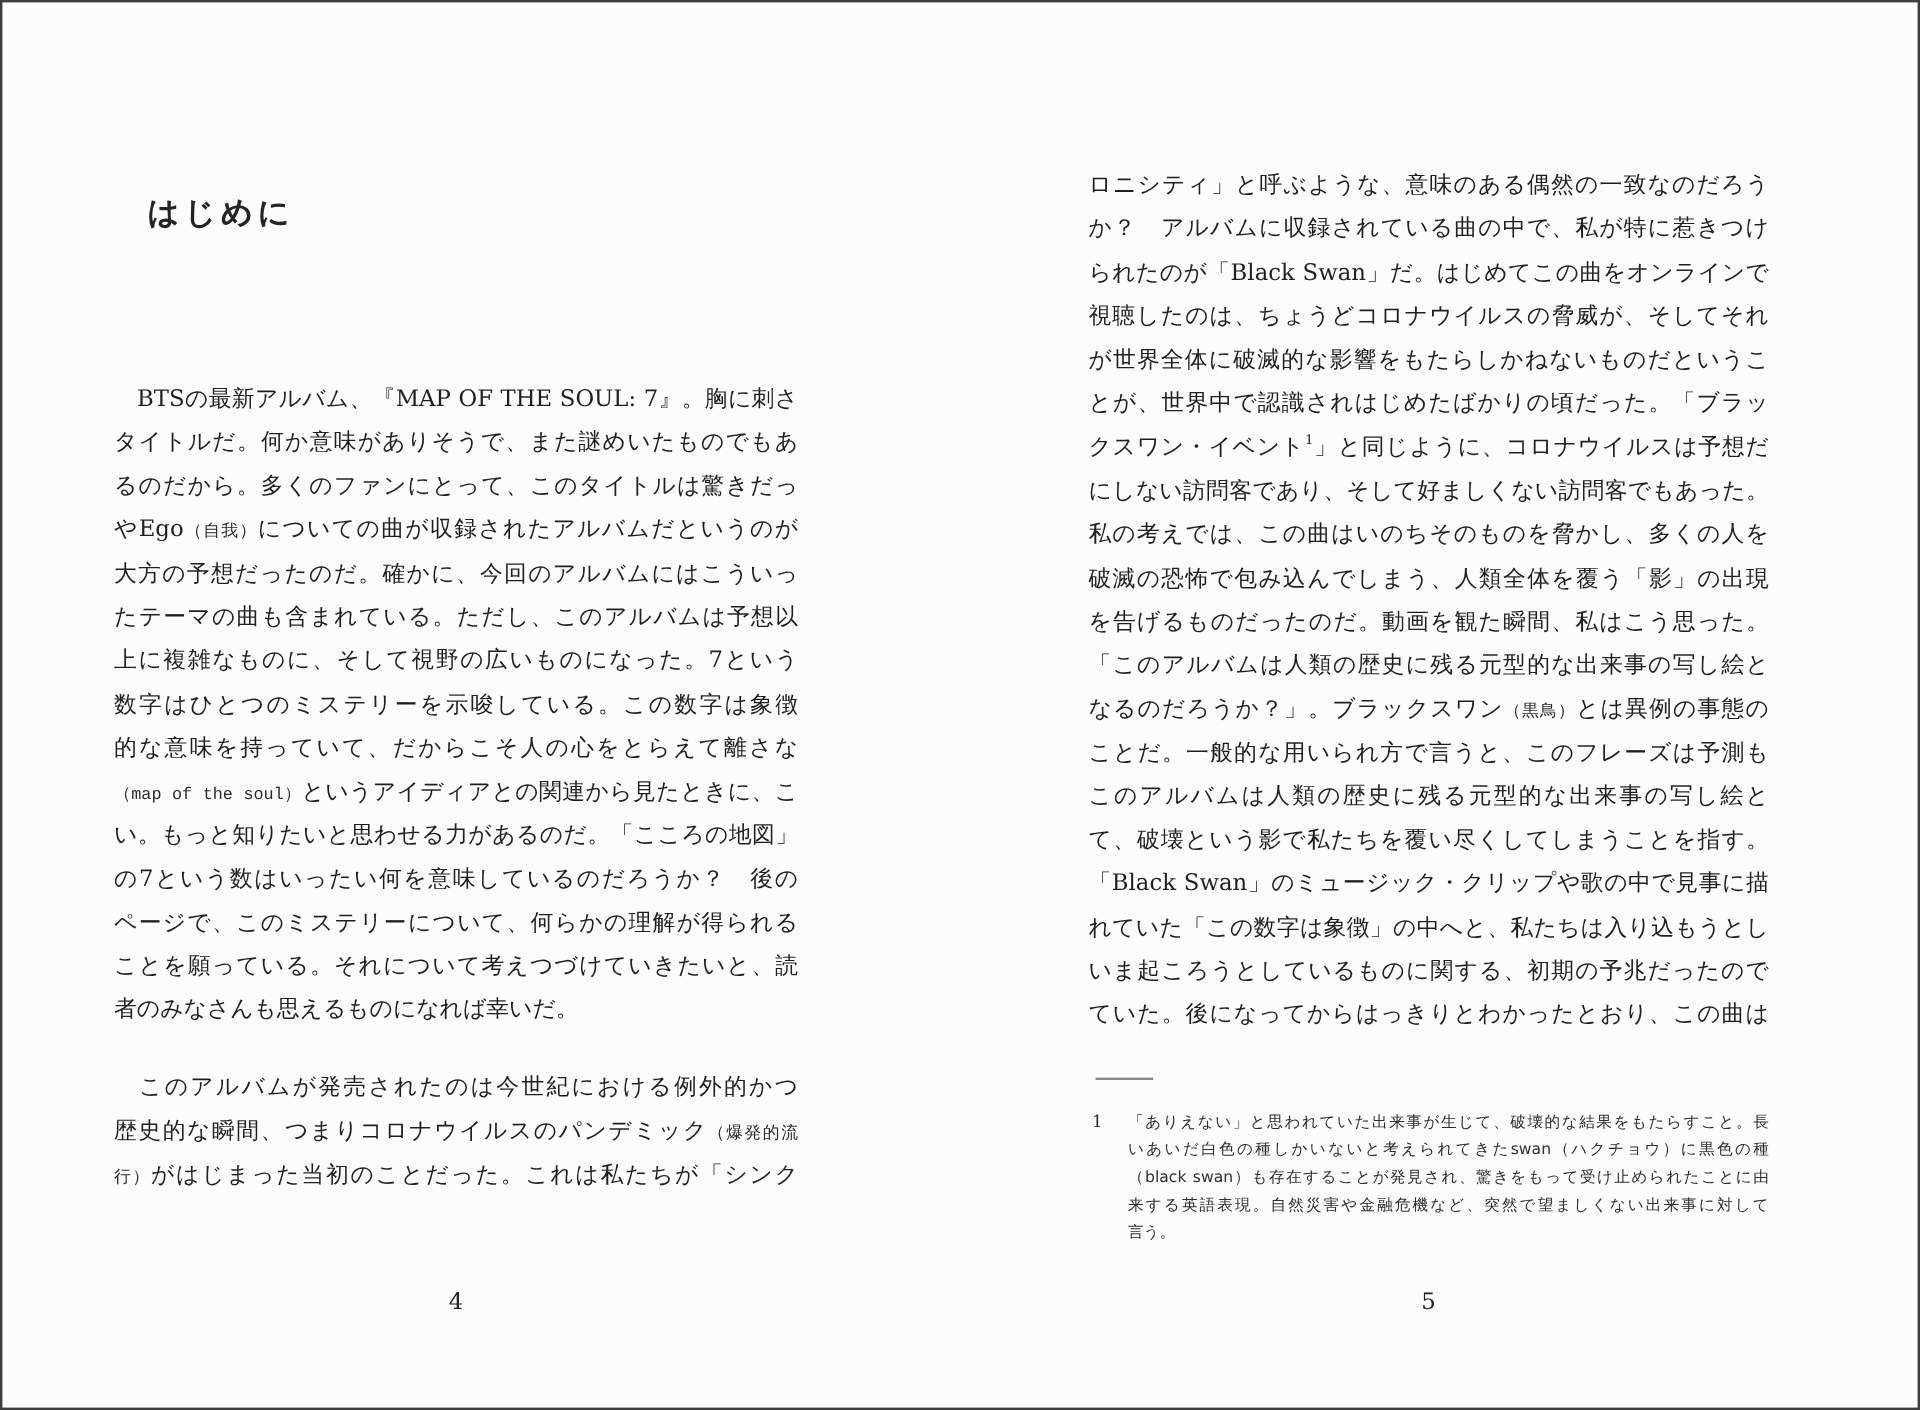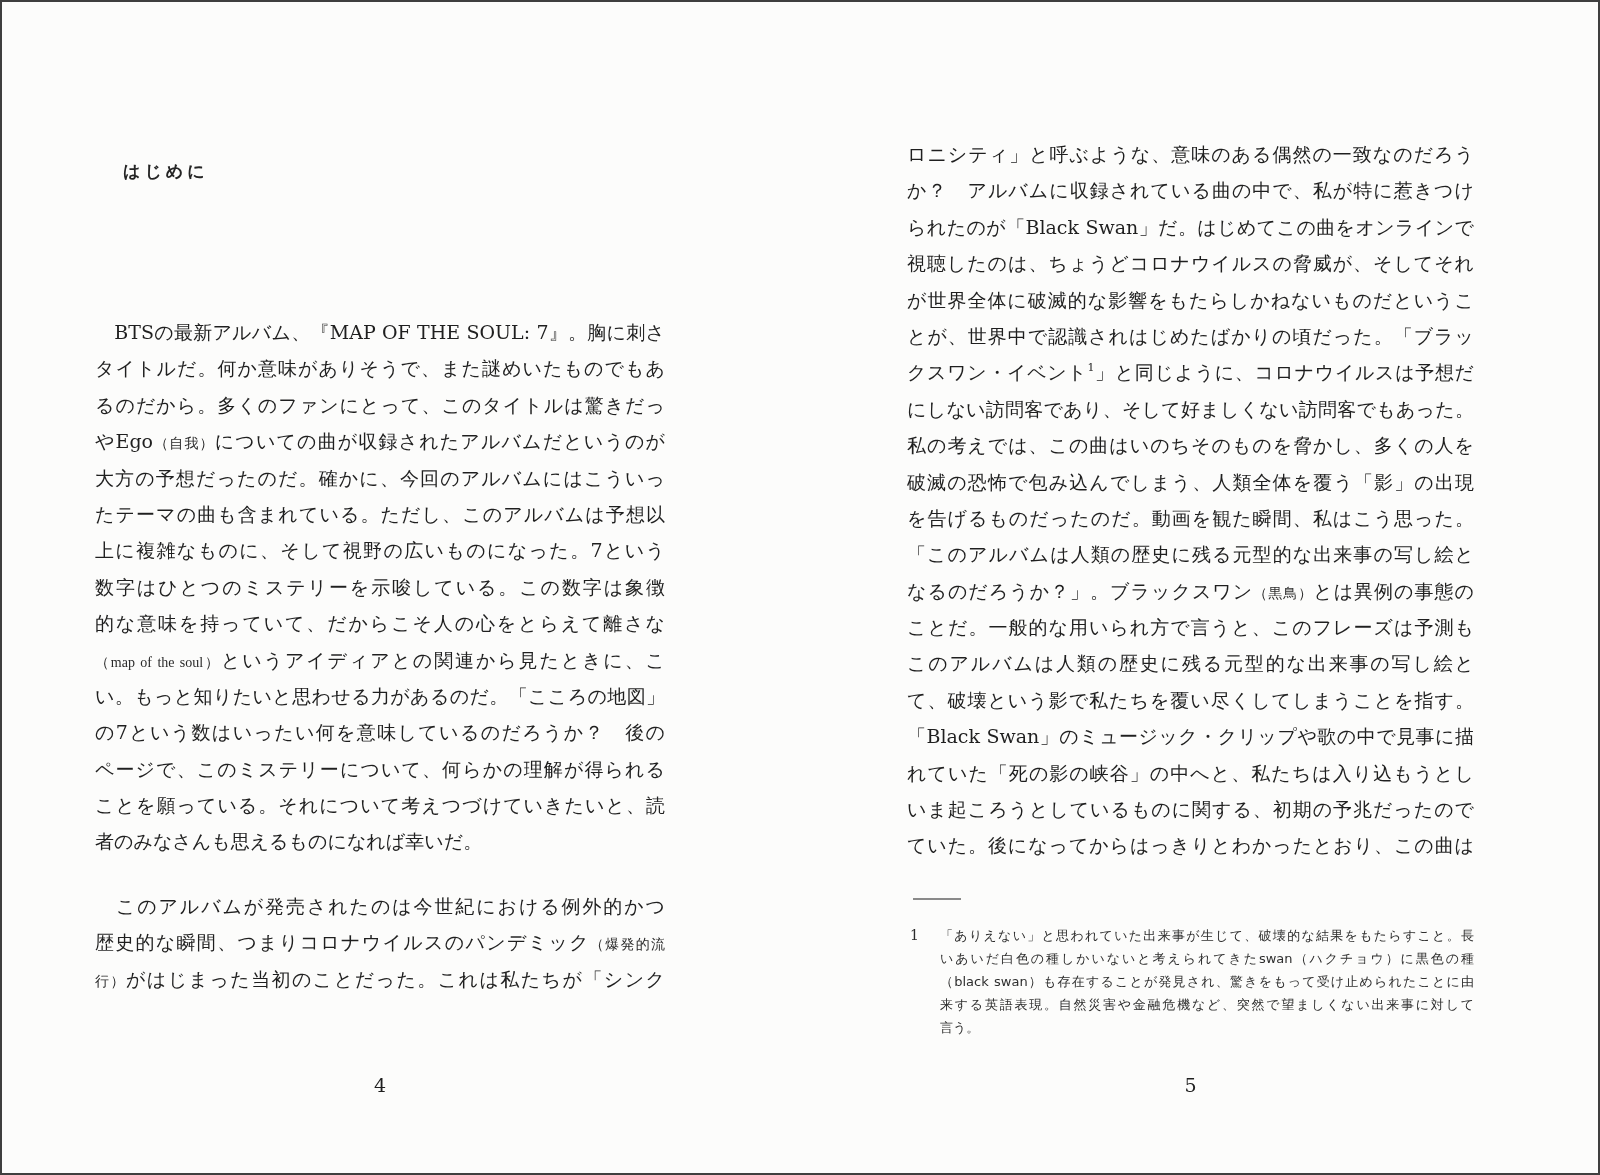--- a/index.html
+++ b/index.html
@@ -17,21 +17,21 @@
     color: #1f1f1f;
     overflow: hidden;
   }
   .page { position: absolute; top: 0; height: 100%; }
   .page-left  { left: 0;    width: 800px; }
   .page-right { left: 800px; width: 800px; }
 
   .heading {
     position: absolute; left: 121px; top: 158px;
     font-family: "DejaVu Sans", "Liberation Sans", sans-serif;
-    font-weight: bold; font-size: 17px; letter-spacing: 4px;
+    font-weight: bold; font-size: 26px; letter-spacing: 4px;
     color: #242424;
   }
 
   .body-text { position: absolute; }
   .body-left  { left: 93px;  top: 312px; width: 570px; }
   .body-right { left: 105px; top: 134px; width: 567px; }
 
   .para + .para { margin-top: 28px; }
 
   .line {
@@ -40,21 +40,21 @@
     height: 36.4px;
     overflow: hidden;
     text-align: justify;
     text-align-last: justify;
     color: #1f1f1f;
   }
   .line.line-end { text-align-last: left; }
 
   .seg-small {
     font-size: 14px;
-    font-family: Liberation Serif, serif;
+    font-family: Liberation Mono, monospace;
     color: #2a2a2a;
   }
   .seg-sup {
     font-size: 11px;
     position: relative; top: -8px;
     font-family: "DejaVu Serif", "Liberation Serif", serif;
   }
 
   .footnote { position: absolute; left: 105px; top: 896px; width: 567px; }
   .fn-rule {
@@ -134,21 +134,21 @@
           <div class="line"><span>にしない訪問客であり、そして好ましくない訪問客でもあった。</span></div>
           <div class="line"><span>私の考えでは、この曲はいのちそのものを脅かし、多くの人を</span></div>
           <div class="line"><span>破滅の恐怖で包み込んでしまう、人類全体を覆う「影」の出現</span></div>
           <div class="line"><span>を告げるものだったのだ。動画を観た瞬間、私はこう思った。</span></div>
           <div class="line"><span>「このアルバムは人類の歴史に残る元型的な出来事の写し絵と</span></div>
           <div class="line"><span>なるのだろうか？」。ブラックスワン</span><span class="seg-small">（黒鳥）</span><span>とは異例の事態の</span></div>
           <div class="line"><span>ことだ。一般的な用いられ方で言うと、このフレーズは予測も</span></div>
           <div class="line"><span>このアルバムは人類の歴史に残る元型的な出来事の写し絵と</span></div>
           <div class="line"><span>て、破壊という影で私たちを覆い尽くしてしまうことを指す。</span></div>
           <div class="line"><span>「Black Swan」のミュージック・クリップや歌の中で見事に描か</span></div>
-          <div class="line"><span>れていた「死の影の峡谷」の中へと、私たちは入り込もうとし</span></div>
+          <div class="line"><span>れていた「この数字は象徴」の中へと、私たちは入り込もうとし</span></div>
           <div class="line"><span>いま起ころうとしているものに関する、初期の予兆だったので</span></div>
           <div class="line"><span>ていた。後になってからはっきりとわかったとおり、この曲は</span></div>
         </div>
       </div>
 
     <div class="footnote">
       <div class="fn-rule"></div>
       <div class="fn-row">
         <div class="fn-marker">1</div>
         <div class="fn-text">

